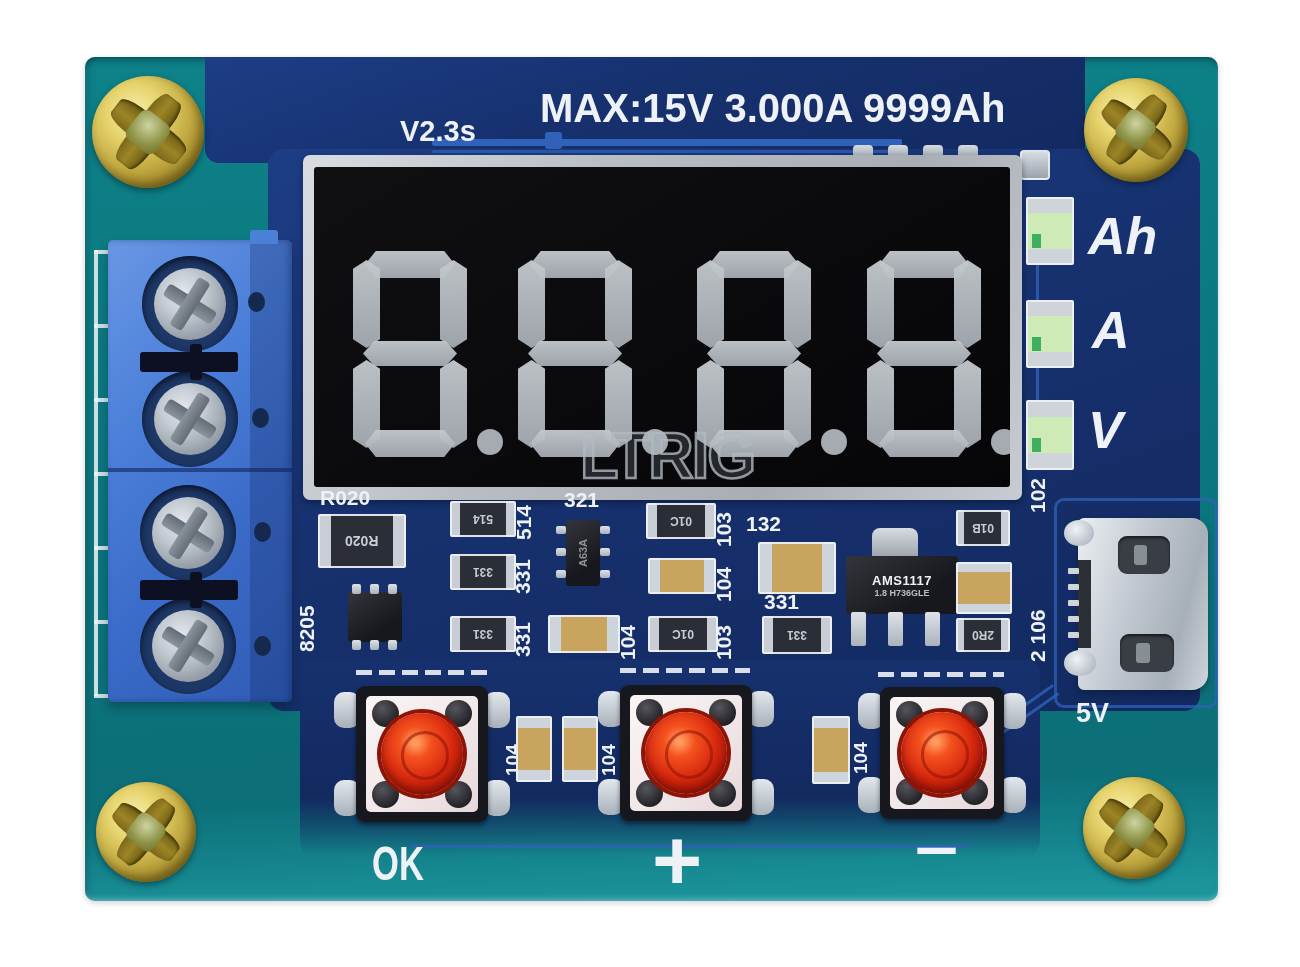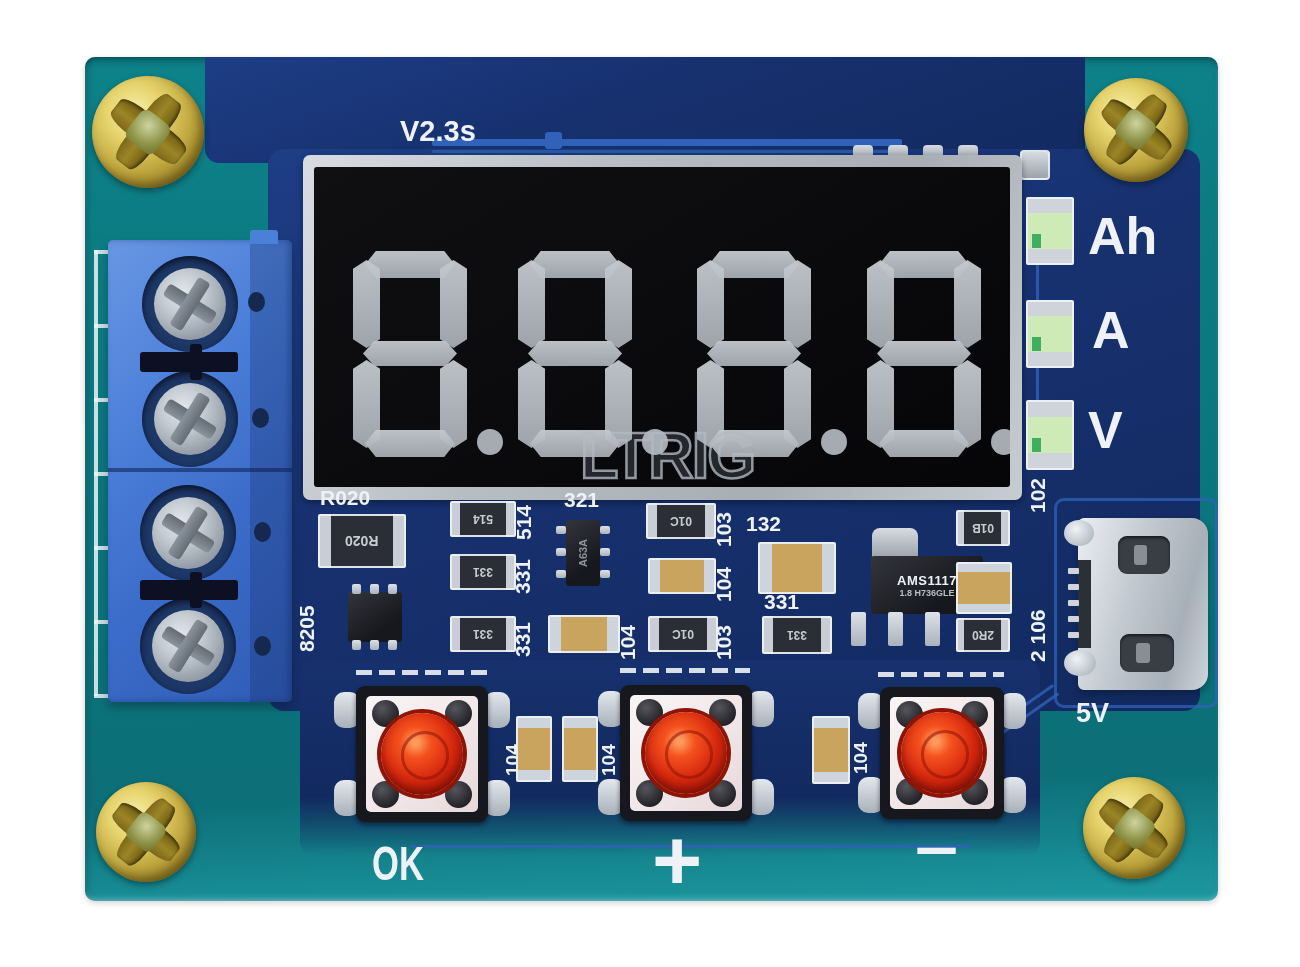--- a/index.html
+++ b/index.html
@@ -31,21 +31,21 @@
   .dp{position:absolute;width:26px;height:26px;border-radius:50%;background:#b2b8be;opacity:.93;}
   #watermark{position:absolute;left:580px;top:420px;width:140px;height:74px;z-index:30;
     font-size:63px;font-weight:bold;letter-spacing:-2px;line-height:70px;
     color:rgba(195,201,209,.16);-webkit-text-stroke:2.5px rgba(178,185,193,.8);
     transform:scaleY(1.04);}
 
   
   .led{position:absolute;width:44px;border:2px solid rgba(238,242,246,.9);border-radius:2px;
     background:linear-gradient(#cfd4da 0 22%,#cdeab7 22% 78%,#cfd4da 78%);}
   .led i{position:absolute;left:4px;top:55%;width:9px;height:14px;background:#3fae62;display:block;}
-  .ind-label{font-size:52px;}
+  .ind-label{font-size:52px;font-style:italic;}
 
   
   #tblock{position:absolute;left:108px;top:240px;width:184px;height:462px;border-radius:5px;
     background:linear-gradient(135deg,#6a97e4 0%,#4a7ed8 35%,#3b6cc9 62%,#2f5bb4 100%);
     box-shadow:0 6px 10px rgba(0,30,40,.35), inset -3px 0 6px rgba(10,25,70,.35);}
   #tblock .shade{position:absolute;right:0;top:0;width:42px;height:100%;background:rgba(18,38,96,.28);}
   #tblock .seam{position:absolute;left:0;top:228px;width:100%;height:4px;background:rgba(14,30,80,.55);}
   .well{position:absolute;width:96px;height:96px;border-radius:50%;background:#1d3766;
     box-shadow:inset 0 3px 7px rgba(0,0,10,.7);}
   .tscrew{position:absolute;left:12px;top:12px;width:72px;height:72px;border-radius:50%;
@@ -126,20 +126,21 @@
   <div class="trace" style="left:432px;top:150px;width:470px;height:3px;opacity:.7;"></div>
   <div class="trace" style="left:545px;top:132px;width:17px;height:17px;border-radius:3px;"></div>
   <div class="trace" style="left:410px;top:845px;width:560px;height:3px;opacity:.8;"></div>
   <div class="trace" style="left:995px;top:712px;width:70px;height:3px;transform:rotate(-35deg);opacity:.8;"></div>
   <div class="trace" style="left:1008px;top:698px;width:50px;height:3px;transform:rotate(-35deg);opacity:.8;"></div>
   <div class="trace" style="left:1036px;top:262px;width:3px;height:42px;opacity:.8;"></div>
   <div class="trace" style="left:1036px;top:365px;width:3px;height:40px;opacity:.8;"></div>
   <div class="abs" style="left:1054px;top:498px;width:158px;height:204px;border:3px solid #2f62b8;border-radius:10px;opacity:.75;"></div>
 
   <div class="silk" style="left:400px;top:115px;font-size:29px;">V2.3s</div>
+  <div class="silk" style="left:540px;top:86px;font-size:40px;">MAX:15V 3.000A 9999Ah</div>
 
   <div class="pad" style="left:853px;top:145px;width:20px;height:14px;"></div>
   <div class="pad" style="left:888px;top:145px;width:20px;height:14px;"></div>
   <div class="pad" style="left:923px;top:145px;width:20px;height:14px;"></div>
   <div class="pad" style="left:958px;top:145px;width:20px;height:14px;"></div>
   <div class="pad" style="left:1020px;top:150px;width:26px;height:26px;border:2px solid rgba(238,242,246,.8);"></div>
   <div class="pad" style="left:520px;top:488px;width:28px;height:11px;opacity:.85;"></div>
   <div class="pad" style="left:580px;top:488px;width:28px;height:11px;opacity:.85;"></div>
   <div class="pad" style="left:640px;top:488px;width:28px;height:11px;opacity:.85;"></div>
   <div class="pad" style="left:700px;top:488px;width:28px;height:11px;opacity:.85;"></div>
@@ -326,21 +327,21 @@
   <div class="smd cap-h" style="left:648px;top:558px;width:64px;height:32px;"></div>
   <div class="smd res-h" style="left:648px;top:616px;width:66px;height:32px;">
     <span class="flip">01C</span>
     </div>
   <div class="smd cap-h" style="left:758px;top:542px;width:74px;height:48px;"></div>
   <div class="smd res-h" style="left:762px;top:616px;width:66px;height:34px;">
     <span class="flip">331</span>
     </div>
 
   <div class="pad" style="left:872px;top:528px;width:46px;height:30px;border-radius:8px 8px 2px 2px;"></div>
-  <div class="blackbody" style="left:871px;top:556px;width:112px;height:58px;">
+  <div class="blackbody" style="left:846px;top:556px;width:112px;height:58px;">
     <span class="silk" style="position:static;font-size:13px;letter-spacing:.5px;">AMS1117</span>
     <span class="silk" style="position:static;font-size:9px;color:#b9bec5;">1.8 H736GLE</span>
     </div>
   <div class="leg" style="left:851px;top:612px;width:15px;height:34px;"></div>
   <div class="leg" style="left:888px;top:612px;width:15px;height:34px;"></div>
   <div class="leg" style="left:925px;top:612px;width:15px;height:34px;"></div>
 
   <div class="smd res-h" style="left:956px;top:510px;width:50px;height:32px;">
     <span class="flip">01B</span>
     </div>

